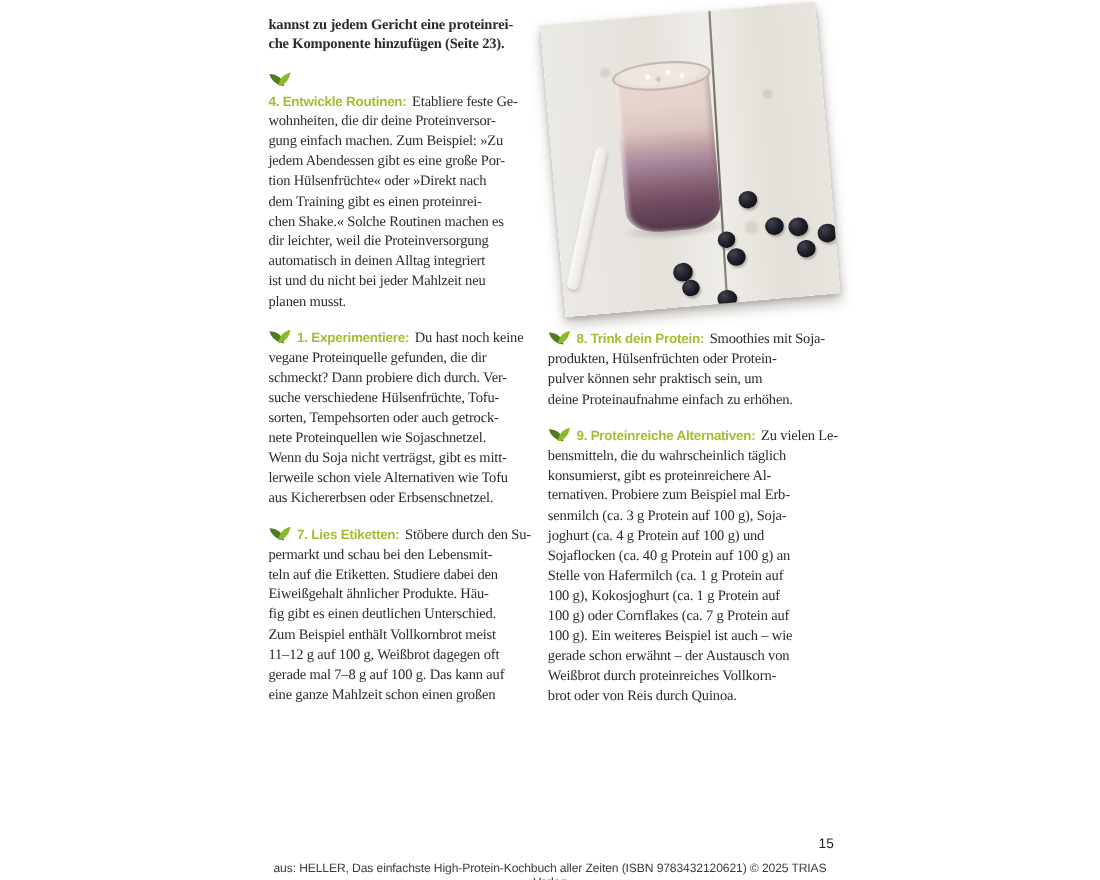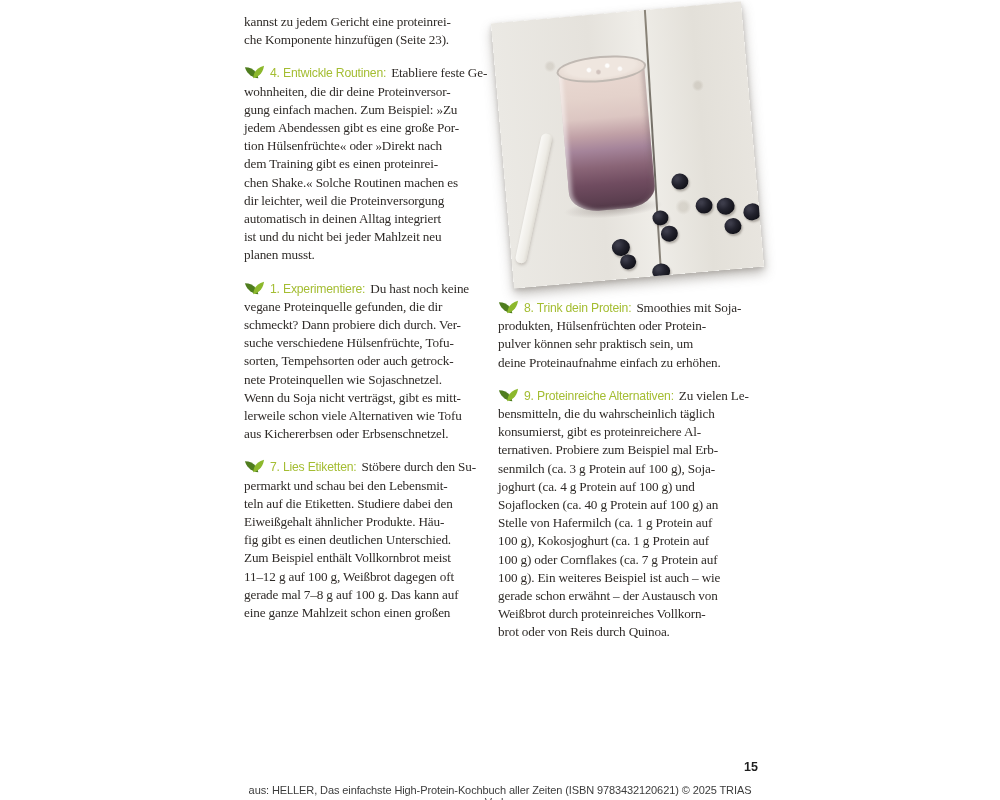--- a/index.html
+++ b/index.html
@@ -4,23 +4,23 @@
 <style>
   html,body{margin:0;padding:0;}
   body{
     width:1000px;height:800px;position:relative;background:#ffffff;
     font-family:"Liberation Serif", serif;color:#2f2b28;overflow:hidden;
   }
   .col{position:absolute;}
   .col-left{left:244px;top:13px;width:252px;}
   .col-right{left:498px;top:299px;width:264px;}
   .para{margin:0 0 15px 0;font-size:13.2px;line-height:18.2px;letter-spacing:-0.15px;}
-  .pre{white-space:pre;}
+  .pre{white-space:pre;font-weight:bold;}
   .tip-label{
-    font-family:"Liberation Sans", sans-serif;font-weight:normal;
+    font-family:"Liberation Sans", sans-serif;font-weight:bold;
     font-size:12.2px;color:#a4bd32;letter-spacing:-0.2px;white-space:pre;
   }
   .tip-body{white-space:pre;padding-left:5px;text-align:right;}
   .leaf-icon{display:inline-block;width:21px;height:14px;margin-right:5px;vertical-align:-2px;}
 
   
   .photo{
     position:absolute;left:502px;top:12px;width:251px;height:266px;
     transform:rotate(-5deg);transform-origin:center center;
     background:
@@ -75,21 +75,21 @@
   .b1{left:166px;top:166px;}      .b2{left:188px;top:192px;}
   .b3{left:209px;top:194px;width:18px;height:17px;}
   .b4{left:215px;top:215px;}      .b5{left:235px;top:202px;width:18px;height:17px;}
   .b6{left:144px;top:201px;width:16px;height:15px;}
   .b7{left:151px;top:217px;}      .b8{left:101px;top:226px;width:18px;height:17px;}
   .b9{left:108px;top:242px;width:16px;height:15px;}
   .b10{left:139px;top:254px;width:18px;height:16px;}
 
   .page-number{
     position:absolute;left:726px;top:760px;width:32px;text-align:right;
-    font-family:"Liberation Sans", sans-serif;font-weight:bold;font-size:12.5px;color:#1f1f1f;
+    font-family:"Liberation Sans", sans-serif;font-weight:normal;font-size:12.5px;color:#1f1f1f;
   }
   .footer{
     position:absolute;left:240px;top:784px;width:520px;text-align:center;
     font-family:"Liberation Sans", sans-serif;font-size:11px;color:#3c3c3c;letter-spacing:-0.1px;
   }
 </style>
 </head>
 <body>
 
 <svg width="0" height="0" style="position:absolute">

